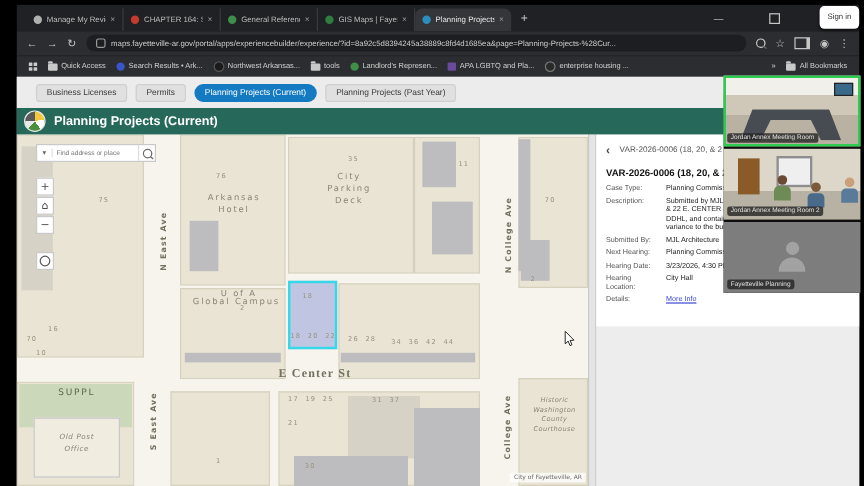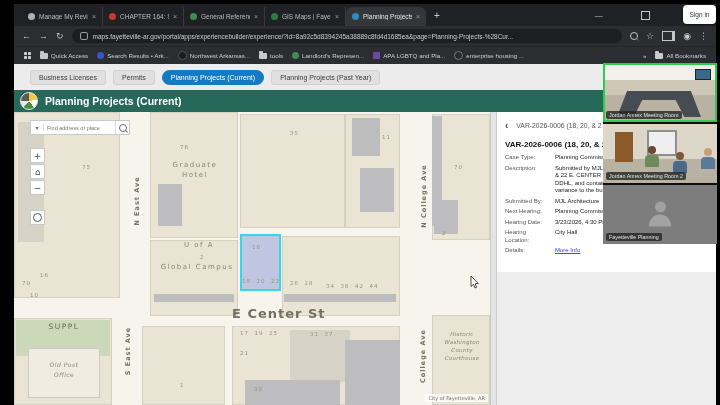--- a/index.html
+++ b/index.html
@@ -232,26 +232,29 @@
     <div class="gray" style="left:231px;top:268px;width:95px;height:25px;"></div>
     <div class="gray" style="left:331px;top:228px;width:55px;height:65px;"></div>
     <div class="blk" style="left:418px;top:203px;width:58px;height:90px;"></div>
 
     <div class="hl" style="left:226px;top:122px;"></div>
 
     <span class="street vert" style="left:98px;top:85px;">N East Ave</span>
     <span class="street vert" style="left:378px;top:80px;">N College Ave</span>
     <span class="street vert" style="left:90px;top:235px;">S East Ave</span>
     <span class="street vert" style="left:382px;top:240px;">College Ave</span>
-    <span class="street" style="left:218px;top:194px;font-size:13px;">E Center St</span>
-
-    <span class="maplbl" style="left:146px;top:48px;width:70px;">Graduate
+    <span class="street" style="left:218px;top:194px;font-size:10px;font-family:Liberation Serif, serif;">E Center St</span>
+
+    <span class="maplbl" style="left:146px;top:48px;width:70px;">Arkansas
 Hotel</span>
+    <span class="maplbl" style="left:242px;top:30px;width:70px;">City
+Parking
+Deck</span>
     <span class="maplbl" style="left:155px;top:128px;width:60px;">U of A</span>
-    <span class="maplbl" style="left:128px;top:150px;width:110px;">Global Campus</span>
+    <span class="maplbl" style="left:128px;top:134px;width:110px;">Global Campus</span>
     <span class="maplbl" style="left:12px;top:210px;width:76px;color:#5a6a4a;font-size:7.5px;">SUPPL</span>
     <span class="maplbl" style="left:18px;top:248px;width:64px;font-size:6px;letter-spacing:.5px;font-style:italic;">Old Post
 Office</span>
     <span class="maplbl" style="left:420px;top:218px;width:56px;font-size:5.5px;letter-spacing:.3px;font-style:italic;line-height:8px;">Historic
 Washington
 County
 Courthouse</span>
 
     <span class="pnum" style="left:68px;top:52px;">75</span>
     <span class="pnum" style="left:166px;top:32px;">76</span>

